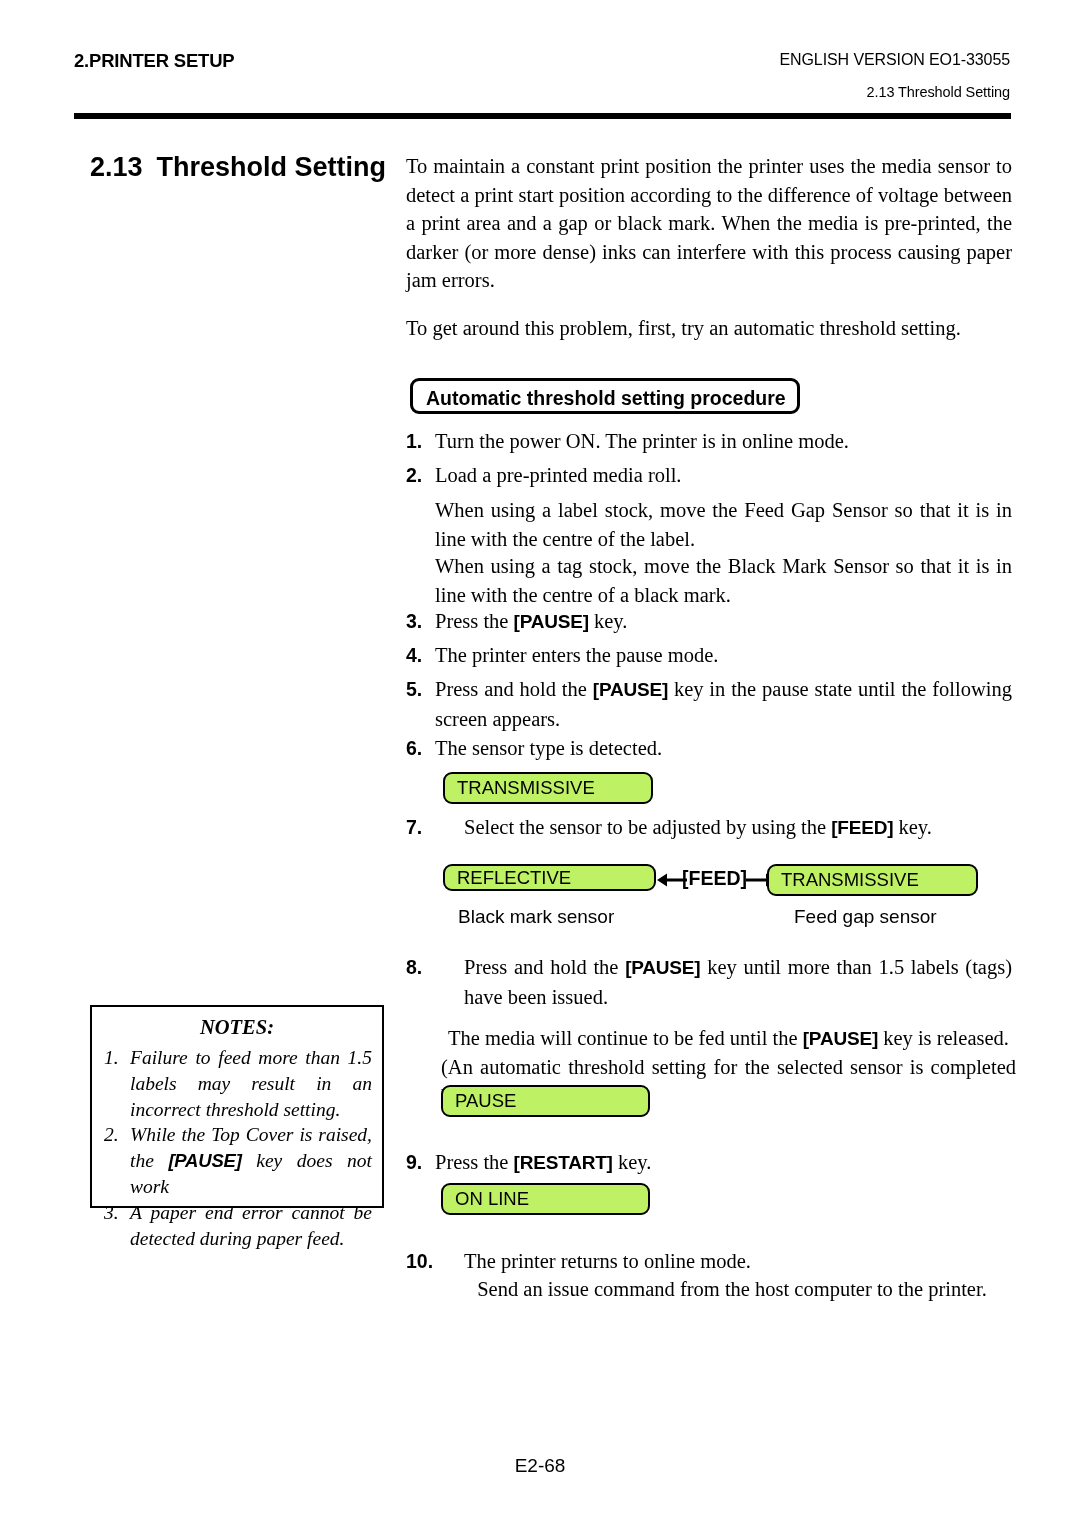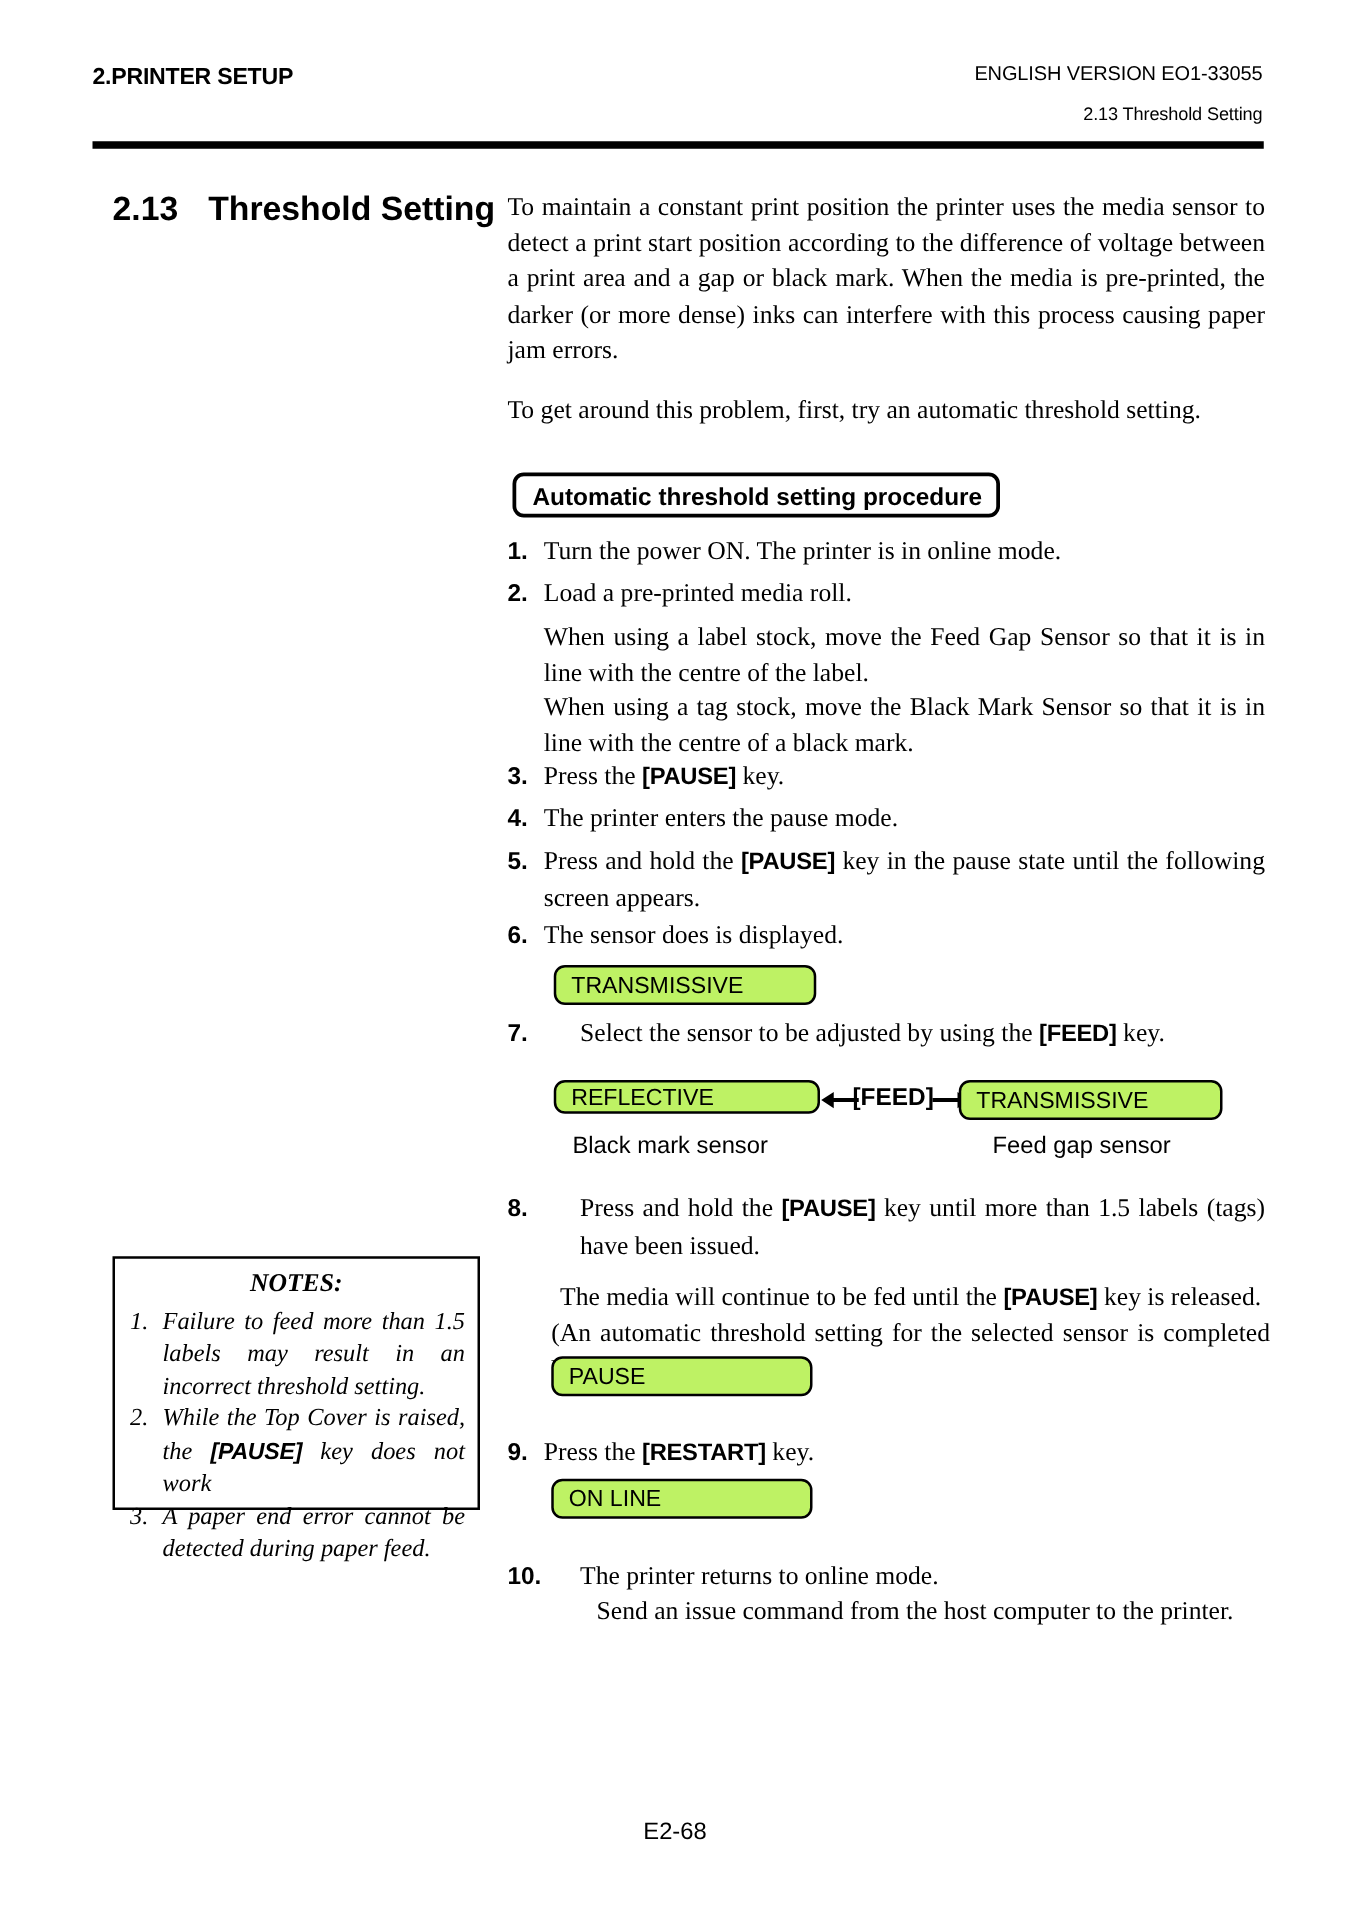--- a/index.html
+++ b/index.html
@@ -61,21 +61,21 @@
   
   .section-title {
     position: absolute;
     left: 90px;
     top: 152px;
     font-family: "Liberation Sans", sans-serif;
     font-weight: bold;
     font-size: 27px;
     white-space: nowrap;
   }
-  .section-title .num { margin-right: 24px; }
+  .section-title .num { margin-right: 14px; }
 
   
   .content {
     position: absolute;
     left: 406px;
     top: 152px;
     width: 606px;
   }
   p.body {
     margin: 0 0 0 0;
@@ -286,21 +286,21 @@
   <span class="t nojust"><span>The printer enters the pause mode.</span></span>
 </div>
 
 <div class="step" style="left:406px; top:675px; width:606px;">
   <span class="n">5.</span>
   <span class="t"><span>Press and hold the </span><span class="key">[PAUSE]</span><span> key in the pause state until the following screen appears.</span></span>
 </div>
 
 <div class="step" style="left:406px; top:734px; width:606px;">
   <span class="n">6.</span>
-  <span class="t nojust"><span>The sensor does is displayed.</span></span>
+  <span class="t nojust"><span>The sensor type is detected.</span></span>
 </div>
 
 <div class="lcd" style="left:443px; top:772px; width:210px; height:32px;">
   <span>TRANSMISSIVE</span>
 </div>
 
 <div class="step wide" style="left:406px; top:813px; width:606px;">
   <span class="n">7.</span>
   <span class="t nojust"><span>Select the sensor to be adjusted by using the </span><span class="key">[FEED]</span><span> key.</span></span>
 </div>

